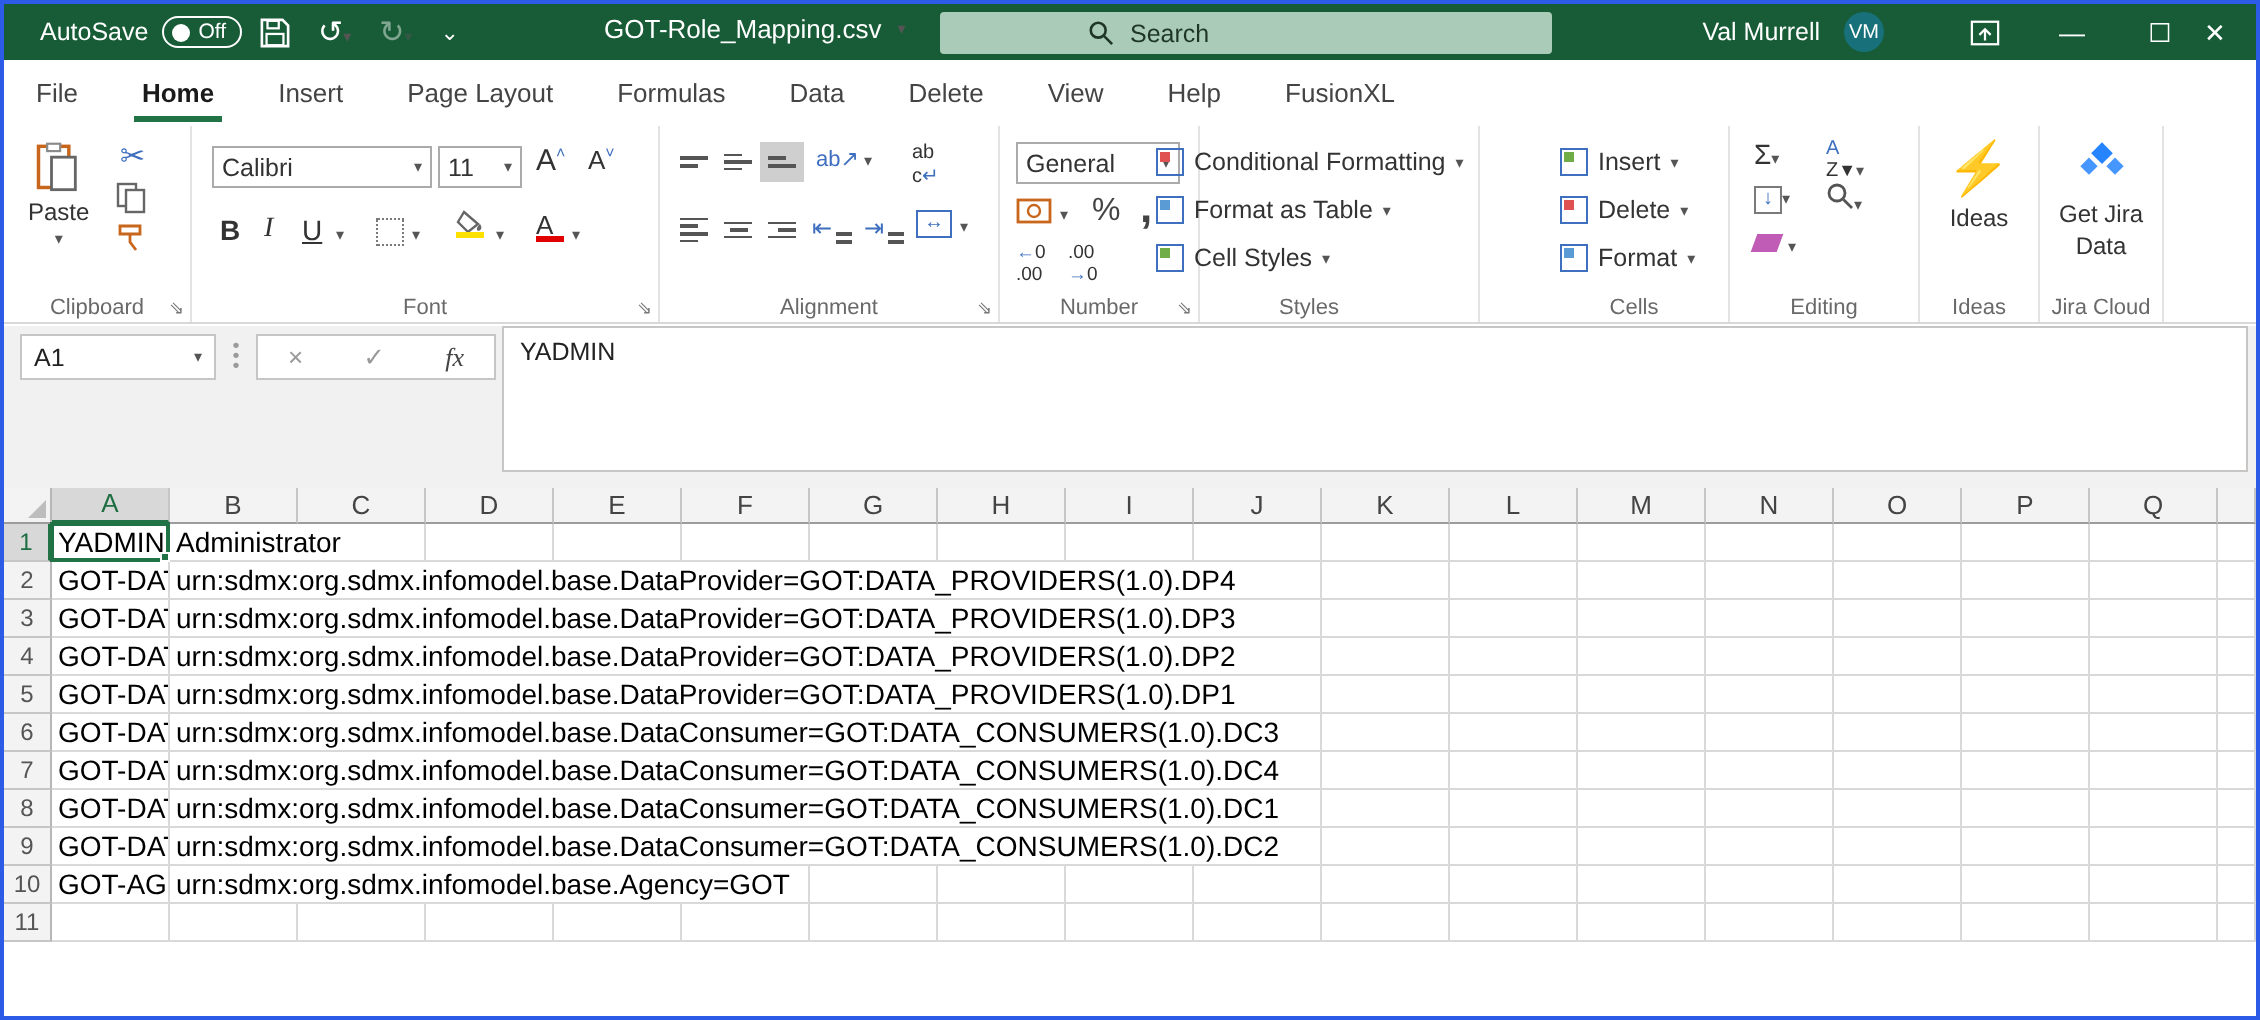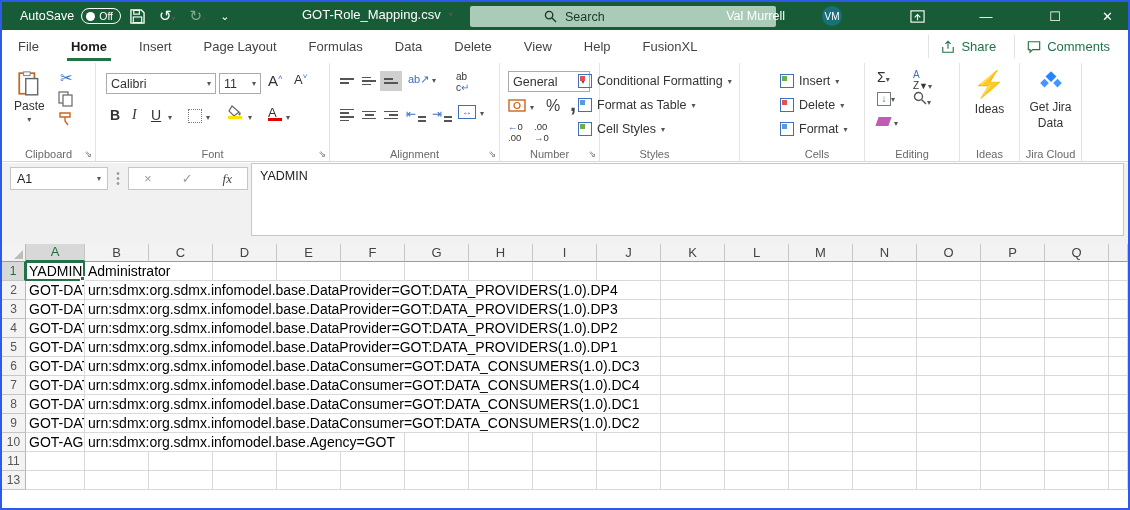--- a/index.html
+++ b/index.html
@@ -12,21 +12,21 @@
   .autosave { position:absolute; left:18px; top:4px; height:20px; display:flex; align-items:center; gap:7px; font-size:12.5px; }
   .as-pill { width:40px; height:16px; border:1px solid #fff; border-radius:9px; display:flex; align-items:center; padding:0 4px; gap:4px; }
   .as-dot { width:9px; height:9px; border-radius:50%; background:#fff; }
   .as-off { font-size:10.5px; }
   .qat { position:absolute; left:128px; top:2px; display:flex; align-items:center; gap:14px; font-size:15px; height:24px;}
   .qat .dim { opacity:.45; }
   .qat svg { display:block; }
   .doc-title { position:absolute; left:300px; top:5px; font-size:13px; display:flex; gap:8px; align-items:center; }
   .searchbox { position:absolute; left:468px; top:4px; width:306px; height:21px; background:#A9CBB7; color:#1e3527; display:flex; align-items:center; gap:8px; padding-left:74px; font-size:12.5px; border-radius:2px; }
   .searchbox span { color:#1e3527; }
-  .tb-right { position:absolute; right:0; top:0; height:28px; display:flex; align-items:center;gap:25px; }
+  .tb-right { position:absolute; right:0; top:0; height:28px; display:flex; align-items:center; }
   .user-name { font-size:12.5px; margin-right:12px; }
   .avatar { width:20px; height:20px; border-radius:50%; background:#17707A; font-size:10px; display:flex; align-items:center; justify-content:center; margin-right:28px; }
   .winbtn { width:44px; height:28px; display:flex; align-items:center; justify-content:center; font-size:13px; }
   .winbtn.close { width:26px; justify-content:flex-start; }
 
   
   .tabrow { position:absolute; left:0; top:28px; width:1126px; height:33px; background:#fff; display:flex; align-items:stretch; font-size:13px; color:#444; }
   .tab { padding:0 16px; display:flex; align-items:center; position:relative; }
   .tab.active { color:#1a1a1a; font-weight:bold; }
   .tab.active::after { content:""; position:absolute; left:12px; right:12px; bottom:2px; height:3px; background:#217346; }
@@ -136,39 +136,20 @@
         <div class="tab active">Home</div>
         <div class="tab">Insert</div>
         <div class="tab">Page Layout</div>
         <div class="tab">Formulas</div>
         <div class="tab">Data</div>
         <div class="tab">Delete</div>
         <div class="tab">View</div>
         <div class="tab">Help</div>
         <div class="tab">FusionXL</div>
       </div>
-    <div class="tab-actions">
-      <span class="tab-action">
-        <span class="icn">
-          <svg width="14" height="14" viewBox="0 0 16 16">
-              <path d="M2 8v6h12V8" fill="none" stroke="#217346" stroke-width="1.3"></path>
-              <path d="M8 10V2M5 4.5L8 1.5l3 3" fill="none" stroke="#217346" stroke-width="1.3"></path>
-            </svg>
-        </span>
-        <span>Share</span>
-      </span>
-      <span class="tab-action">
-        <span class="icn">
-          <svg width="14" height="14" viewBox="0 0 16 16">
-              <path d="M1.5 2h13v9h-8l-3 3v-3h-2z" fill="none" stroke="#217346" stroke-width="1.3"></path>
-            </svg>
-        </span>
-        <span>Comments</span>
-      </span>
-    </div>
   </div>
 
   <div class="ribbon">
 
     <div class="rgroup" style="left:0; width:94px;">
       <div class="bigbtn" style="position:absolute; left:12px; top:8px;">
         <span class="icn">
           <svg width="24" height="26" viewBox="0 0 22 24">
               <rect x="2" y="2" width="14" height="19" fill="none" stroke="#C8661B" stroke-width="1.6"></rect>
               <rect x="6" y="0.8" width="6" height="3.4" fill="#fff" stroke="#8a8a8a" stroke-width="1"></rect>
@@ -680,40 +661,19 @@
           <div class="gcell" style="width: 64px;"></div>
           <div class="gcell" style="width: 64px;"></div>
           <div class="gcell" style="width: 64px;"></div>
           <div class="gcell" style="width: 64px;"></div>
           <div class="gcell" style="width: 64px;"></div>
           <div class="gcell" style="width: 64px;"></div>
           <div class="gcell" style="width: 64px;"></div>
           <div class="gcell" style="width: 64px;"></div>
           <div class="gcell" style="width: 19px;"></div>
         </div>
-        <div class="grow">
-          <div class="rhcell">13</div>
-          <div class="gcell acell" style="width: 59px;"></div>
-          <div class="gcell" style="width: 64px;"></div>
-          <div class="gcell" style="width: 64px;"></div>
-          <div class="gcell" style="width: 64px;"></div>
-          <div class="gcell" style="width: 64px;"></div>
-          <div class="gcell" style="width: 64px;"></div>
-          <div class="gcell" style="width: 64px;"></div>
-          <div class="gcell" style="width: 64px;"></div>
-          <div class="gcell" style="width: 64px;"></div>
-          <div class="gcell" style="width: 64px;"></div>
-          <div class="gcell" style="width: 64px;"></div>
-          <div class="gcell" style="width: 64px;"></div>
-          <div class="gcell" style="width: 64px;"></div>
-          <div class="gcell" style="width: 64px;"></div>
-          <div class="gcell" style="width: 64px;"></div>
-          <div class="gcell" style="width: 64px;"></div>
-          <div class="gcell" style="width: 64px;"></div>
-          <div class="gcell" style="width: 19px;"></div>
-        </div>
       </div>
     <div class="selcell" id="selection-box" style="left: 23px; top: 17px; width: 60px; height: 20px;">
       <span class="fillhandle"></span>
     </div>
   </div>
 
 </div>
 
 </body></html>

